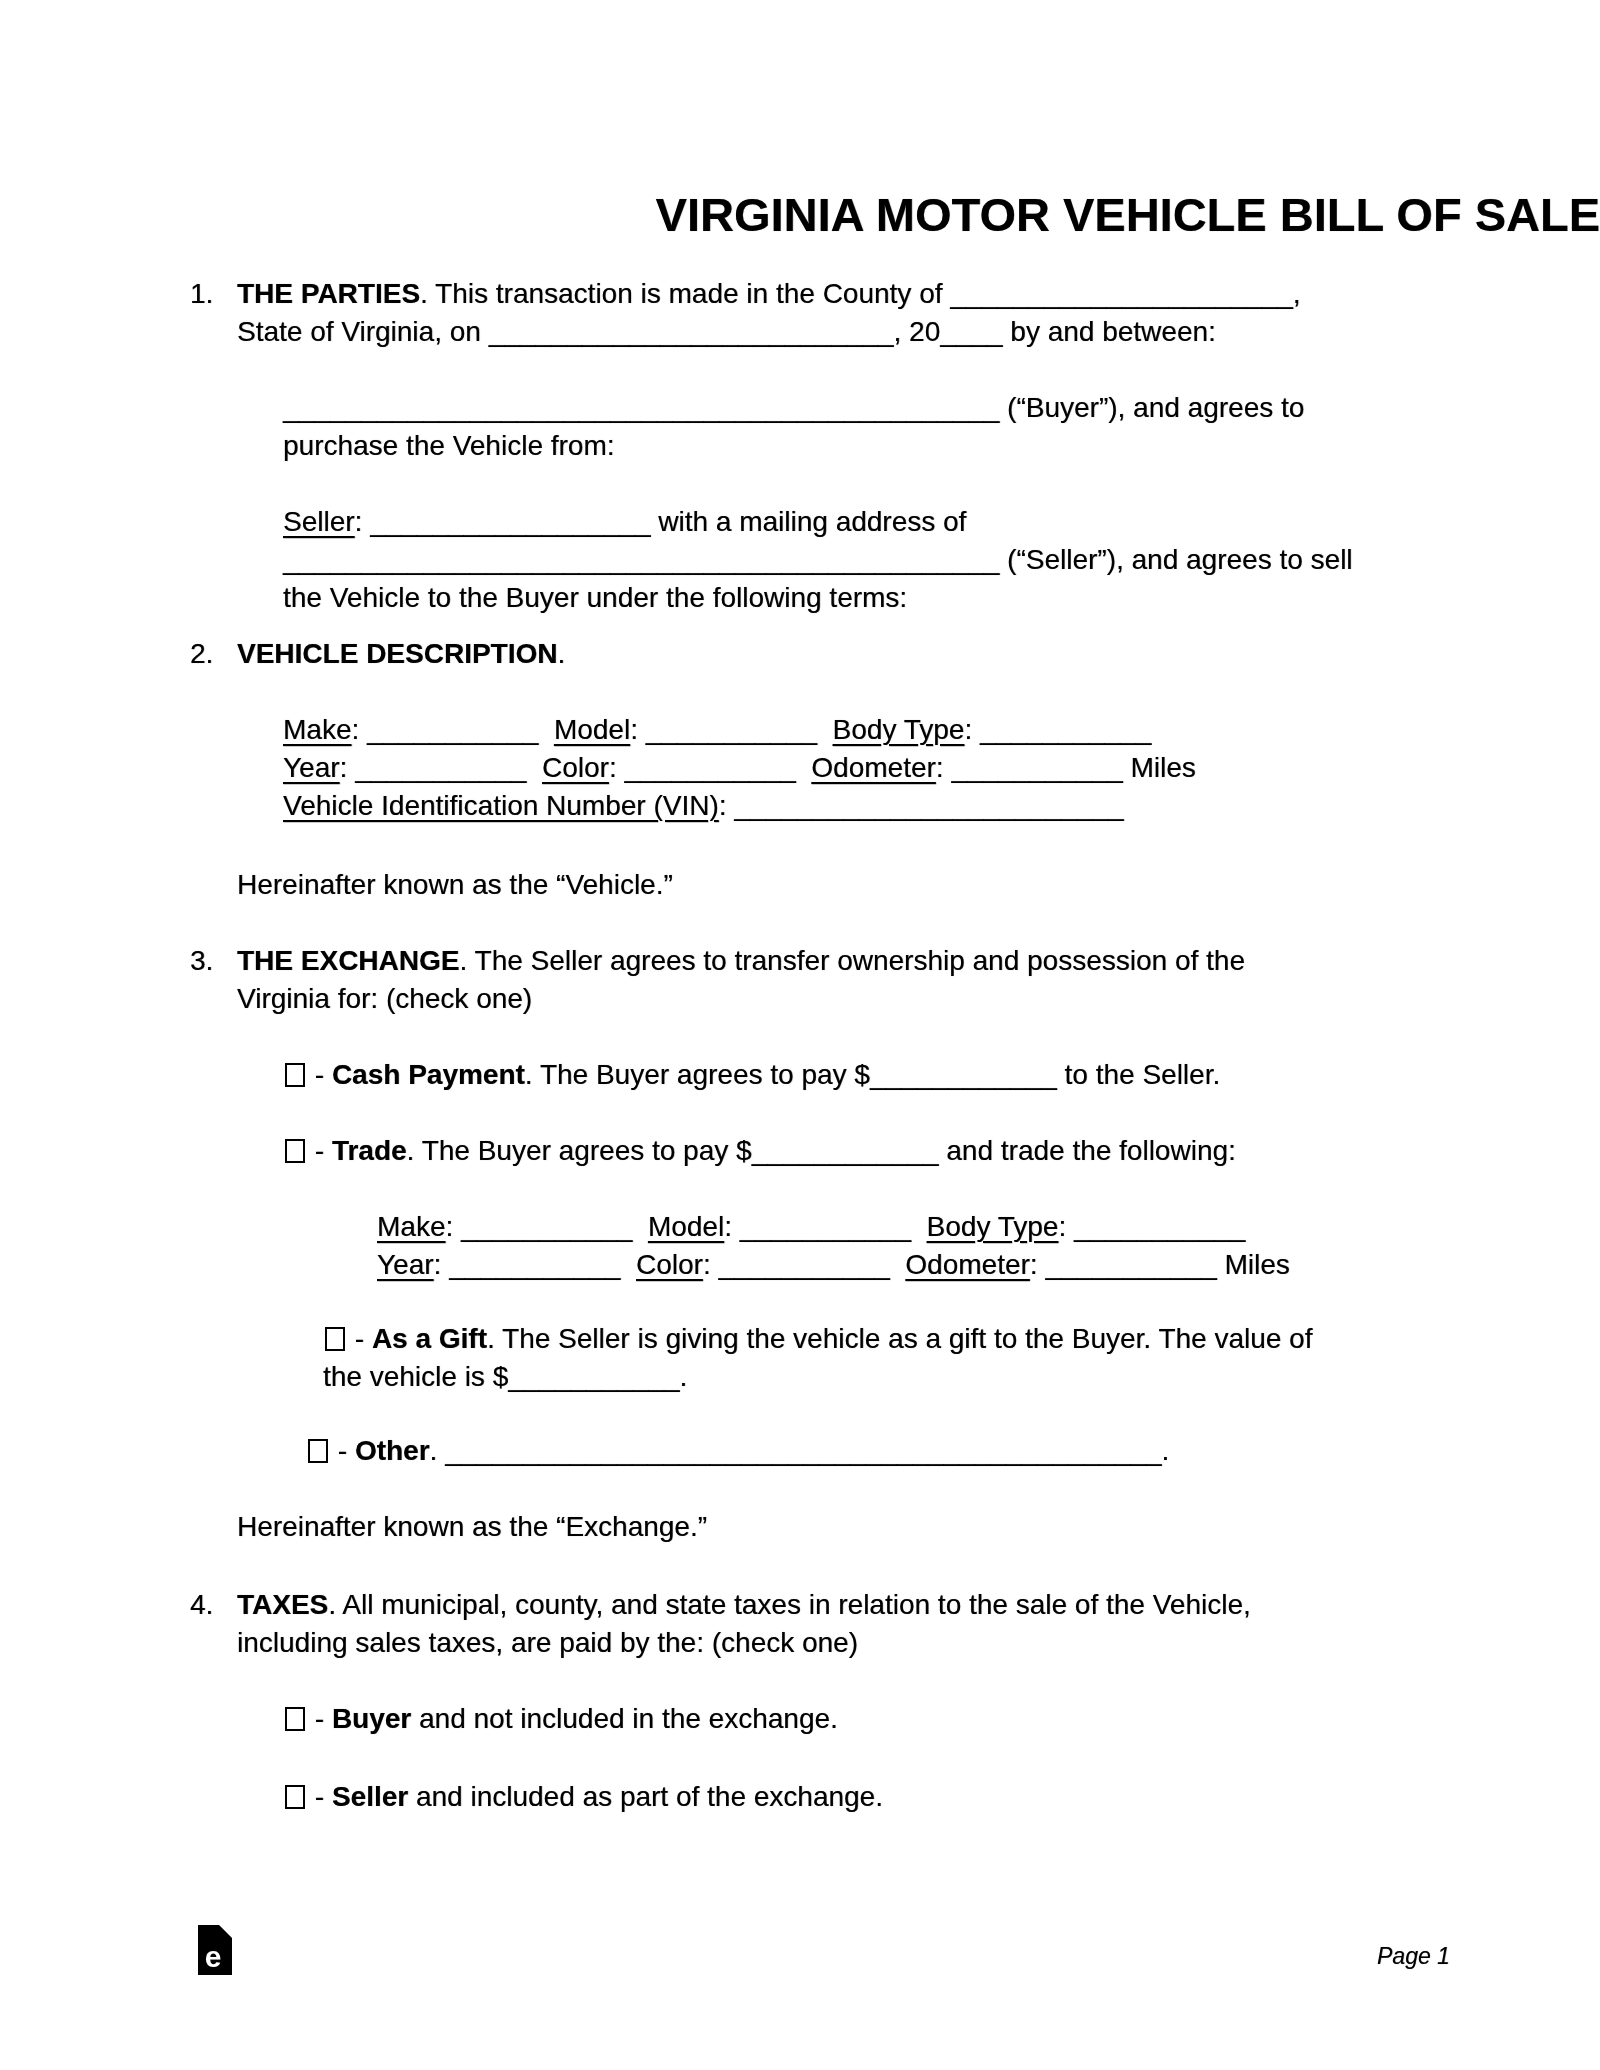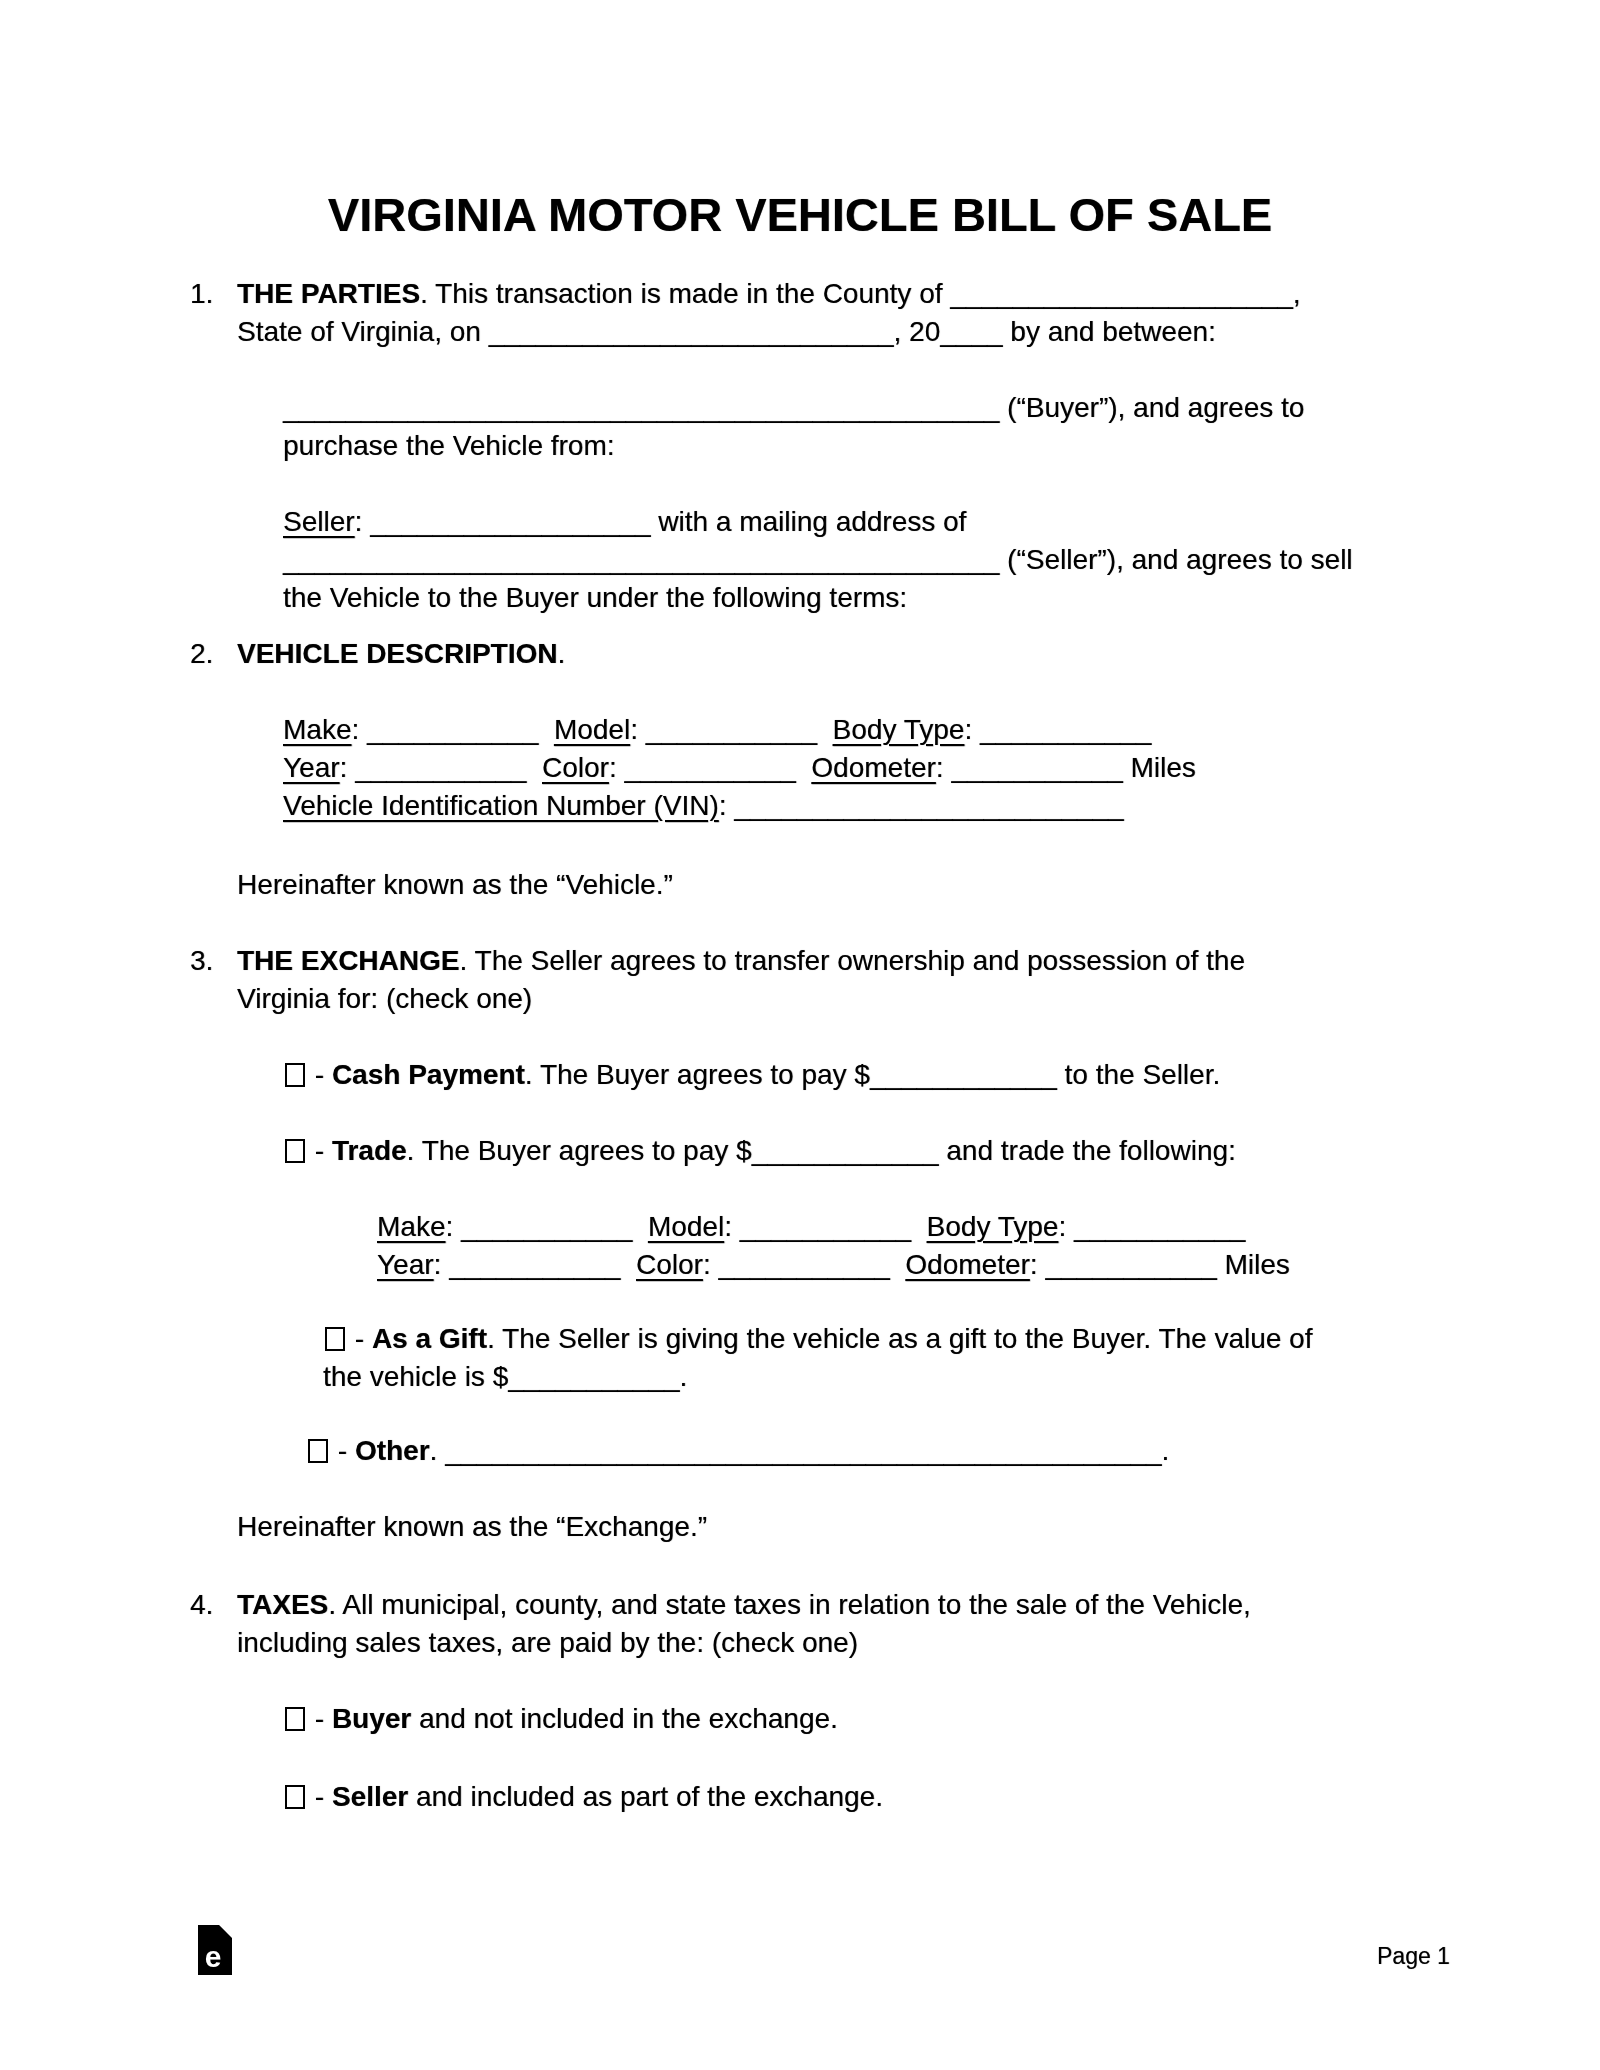--- a/index.html
+++ b/index.html
@@ -8,21 +8,21 @@
     width:1600px;height:2070px;
     background:#ffffff;
     color:#000000;
     font-family:"Liberation Sans", sans-serif;
     font-size:28px;
     overflow:hidden;
     text-shadow:0.4px 0.4px 0.7px rgba(0,0,0,0.55);
   }
   .doc-title{
     position:absolute;left:0;top:189px;width:1600px;
-    text-align:center;
+    text-align:right;
     font-size:47px;font-weight:bold;
     line-height:1.1;
     white-space:pre;
   }
   .content{position:absolute;left:0;top:275px;width:1600px;}
   .para{margin-top:38px;}
   [data-name="paragraph-parties"]{margin-top:0;}
   [data-name="paragraph-vehicle-description-heading"]{margin-top:18px;}
   [data-name="paragraph-hereinafter-vehicle"]{margin-top:41px;}
   [data-name="paragraph-gift"]{margin-top:36px;padding-left:40px;}
@@ -60,20 +60,21 @@
   .footer-logo .e{
     position:absolute;left:0;right:4px;bottom:3px;
     color:#ffffff;font-weight:bold;font-size:30px;line-height:30px;
     text-shadow:none;
     font-family:"Liberation Sans", sans-serif;
   }
   .page-number{
     position:absolute;left:1377px;top:1941px;
     font-size:23px;line-height:30px;
     white-space:pre;
+    font-style:italic;
   }
 </style>
 </head>
 <body>
 
 <div class="page" data-name="document-page">
   <div class="doc-title" data-name="document-title">VIRGINIA MOTOR VEHICLE BILL OF SALE</div>
   <div class="content" data-name="document-body">
       <div class="para" data-name="paragraph-parties">
         <div class="line ind-1" data-name="text-line"><span class="num" data-name="list-number">1.</span><span class="b " data-name="text-segment">THE PARTIES</span><span class="" data-name="text-segment">. This transaction is made in the County of </span><span class="blank" data-name="blank-county">______________________</span><span class="" data-name="text-segment">,</span></div>

